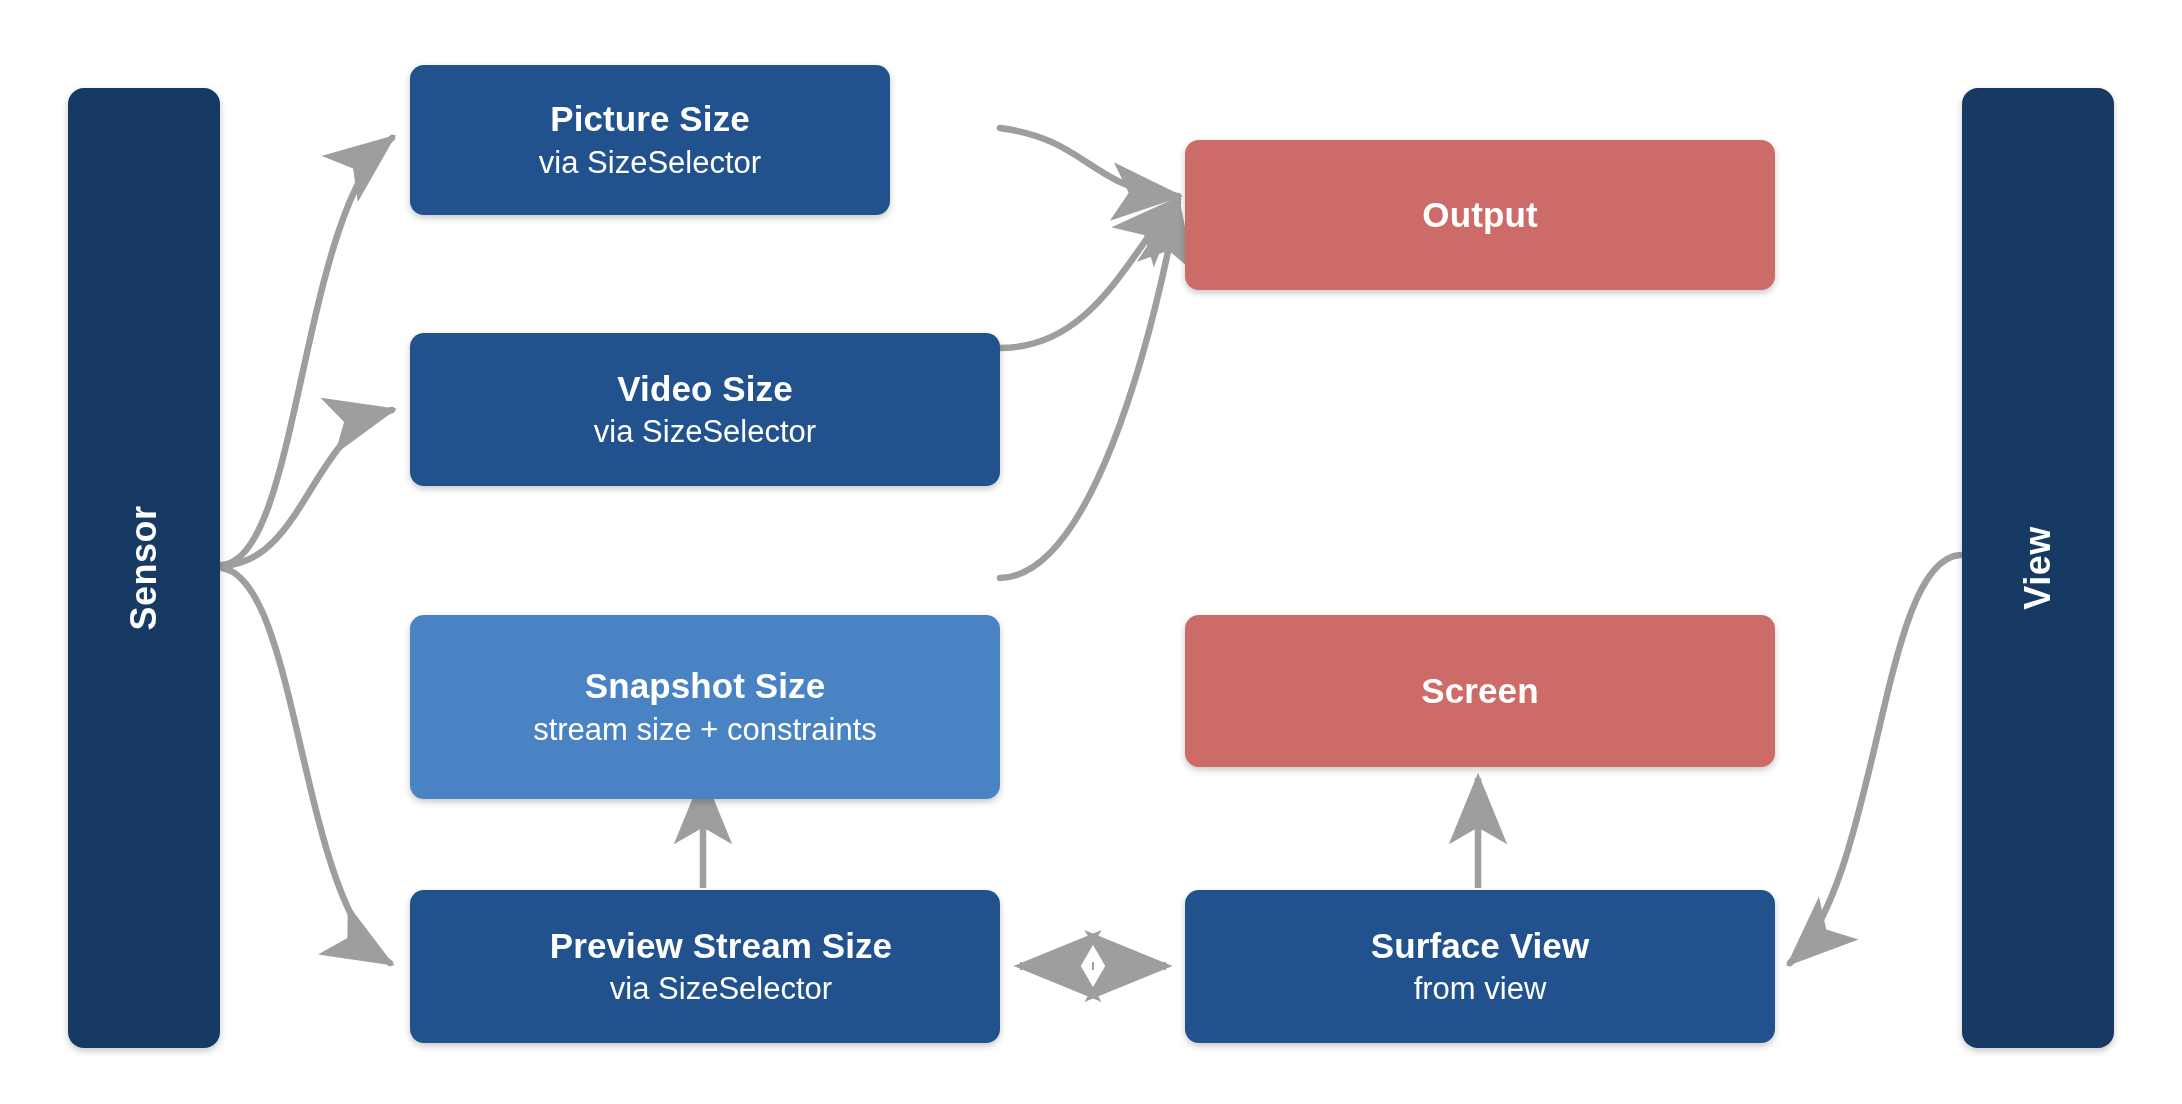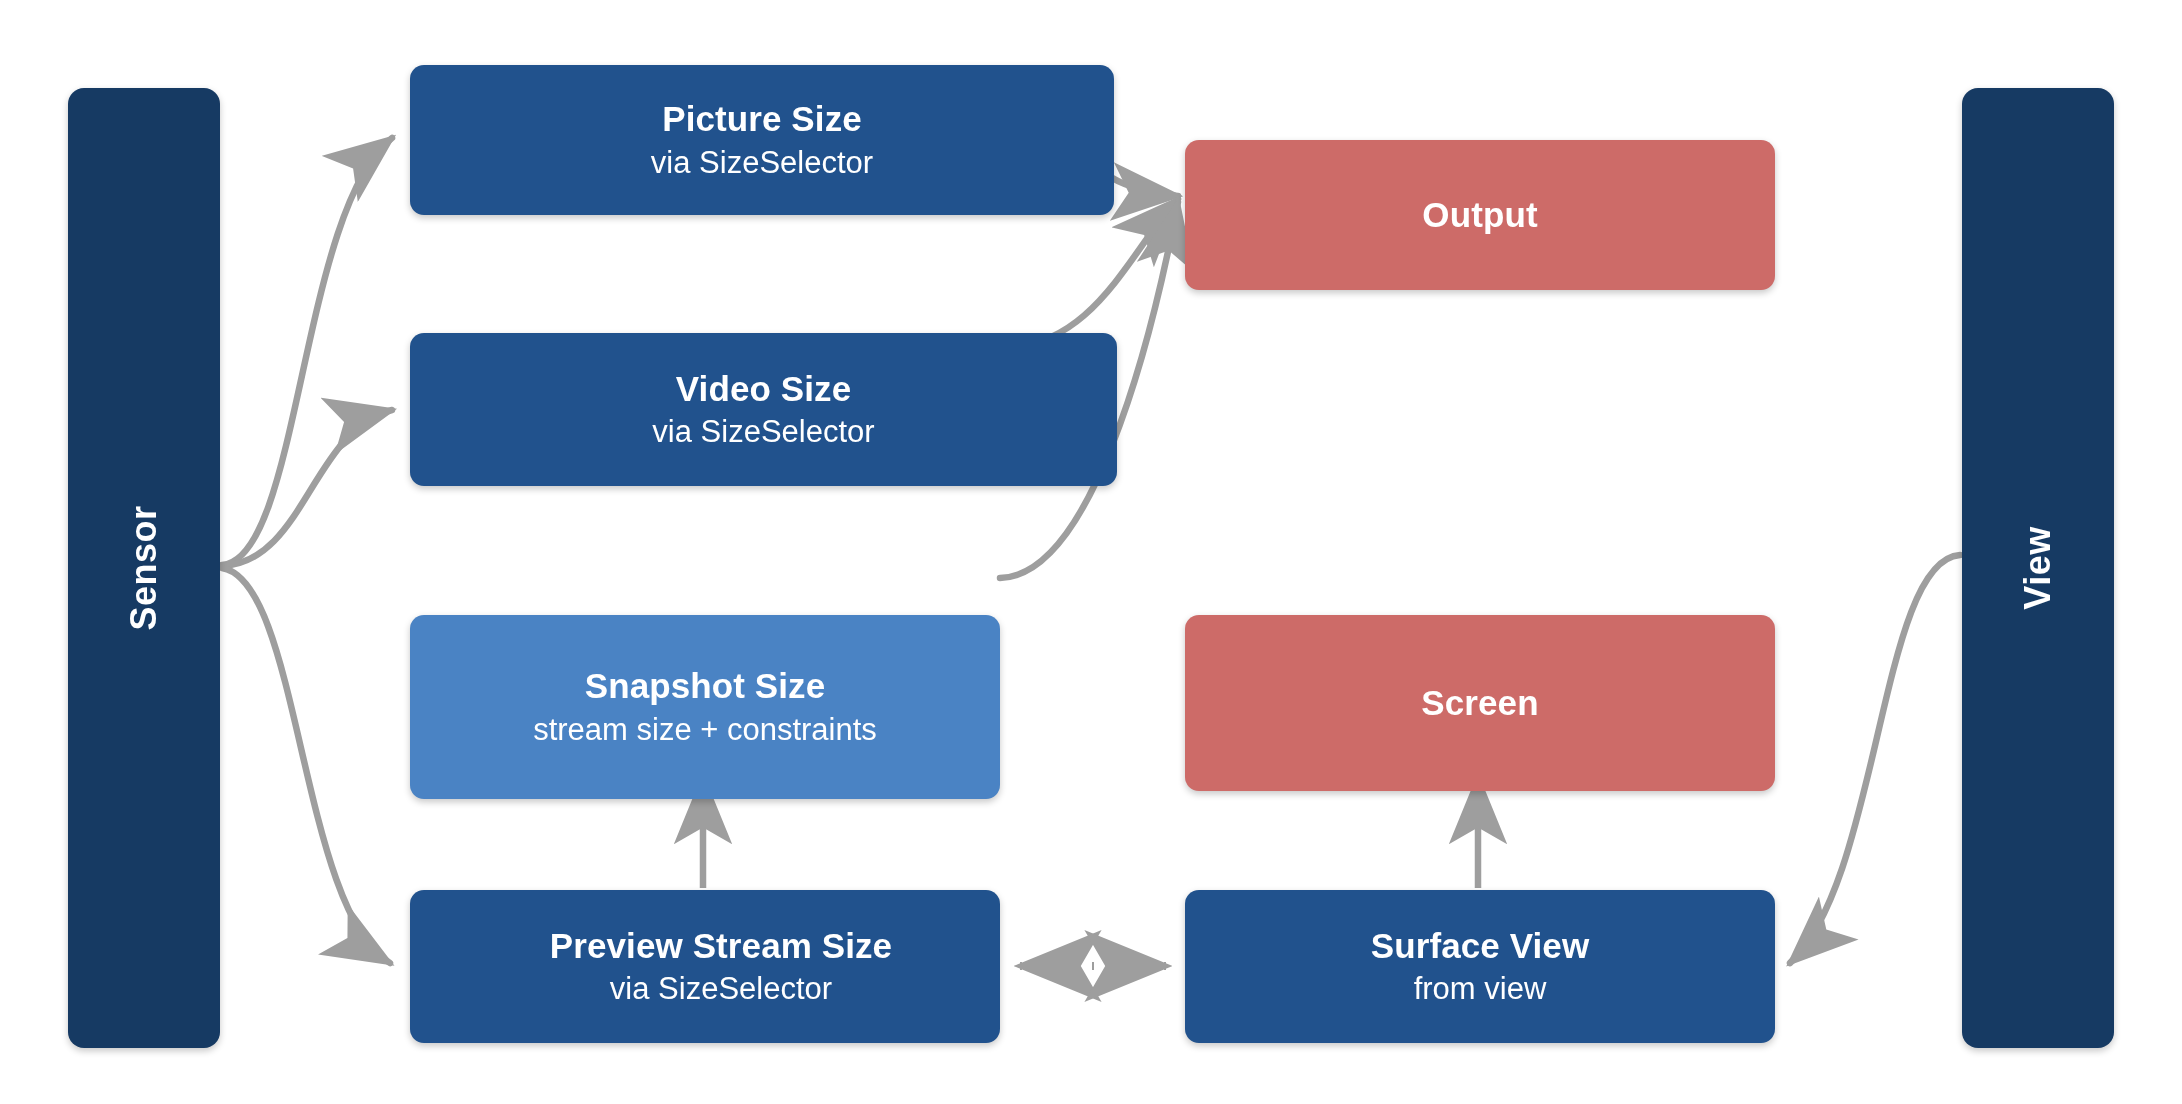--- a/index.html
+++ b/index.html
@@ -64,27 +64,27 @@
     font-size: 36px;
     font-weight: bold;
     transform: rotate(-90deg);
     white-space: nowrap;
     letter-spacing: 0.5px;
   }
   
   #lane-sensor { left: 68px;   top: 88px;  width: 152px; height: 960px; }
   #lane-view   { left: 1962px; top: 88px;  width: 152px; height: 960px; }
 
-  #node-picture  { left: 410px;  top: 65px;   width: 704px; height: 150px; }
-  #node-video    { left: 410px;  top: 333px;  width: 707px; height: 153px; }
+  #node-picture  { left: 410px;  top: 65px;   width: 480px; height: 150px; }
+  #node-video    { left: 410px;  top: 333px;  width: 590px; height: 153px; }
   #node-snapshot { left: 410px;  top: 615px;  width: 590px; height: 184px; }
   #node-preview  { left: 410px;  top: 890px;  width: 590px; height: 153px; }
 
   #node-output   { left: 1185px; top: 140px;  width: 590px; height: 150px; }
-  #node-screen   { left: 1185px; top: 615px;  width: 590px; height: 176px; }
+  #node-screen   { left: 1185px; top: 615px;  width: 590px; height: 152px; }
   #node-surface  { left: 1185px; top: 890px;  width: 590px; height: 153px; }
 </style>
 </head>
 <body>
 
 <div id="canvas">
 
   <svg id="edges" viewBox="0 0 2182 1104" xmlns="http://www.w3.org/2000/svg">
     <defs>
       <marker id="arrowhead" markerWidth="11" markerHeight="9" refX="10.2" refY="4.5" orient="auto" markerUnits="strokeWidth">

